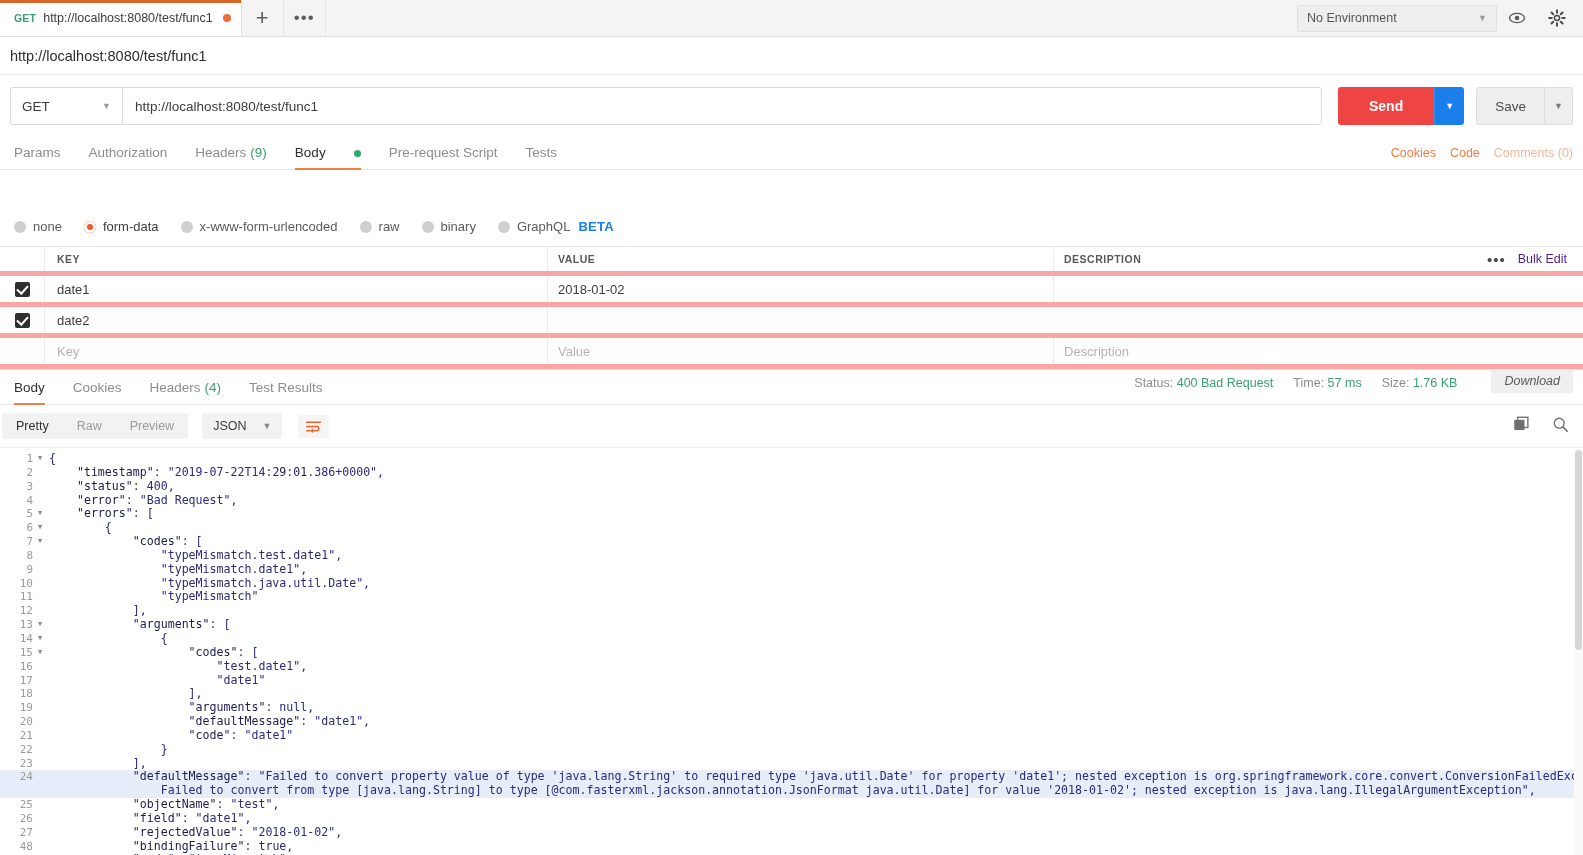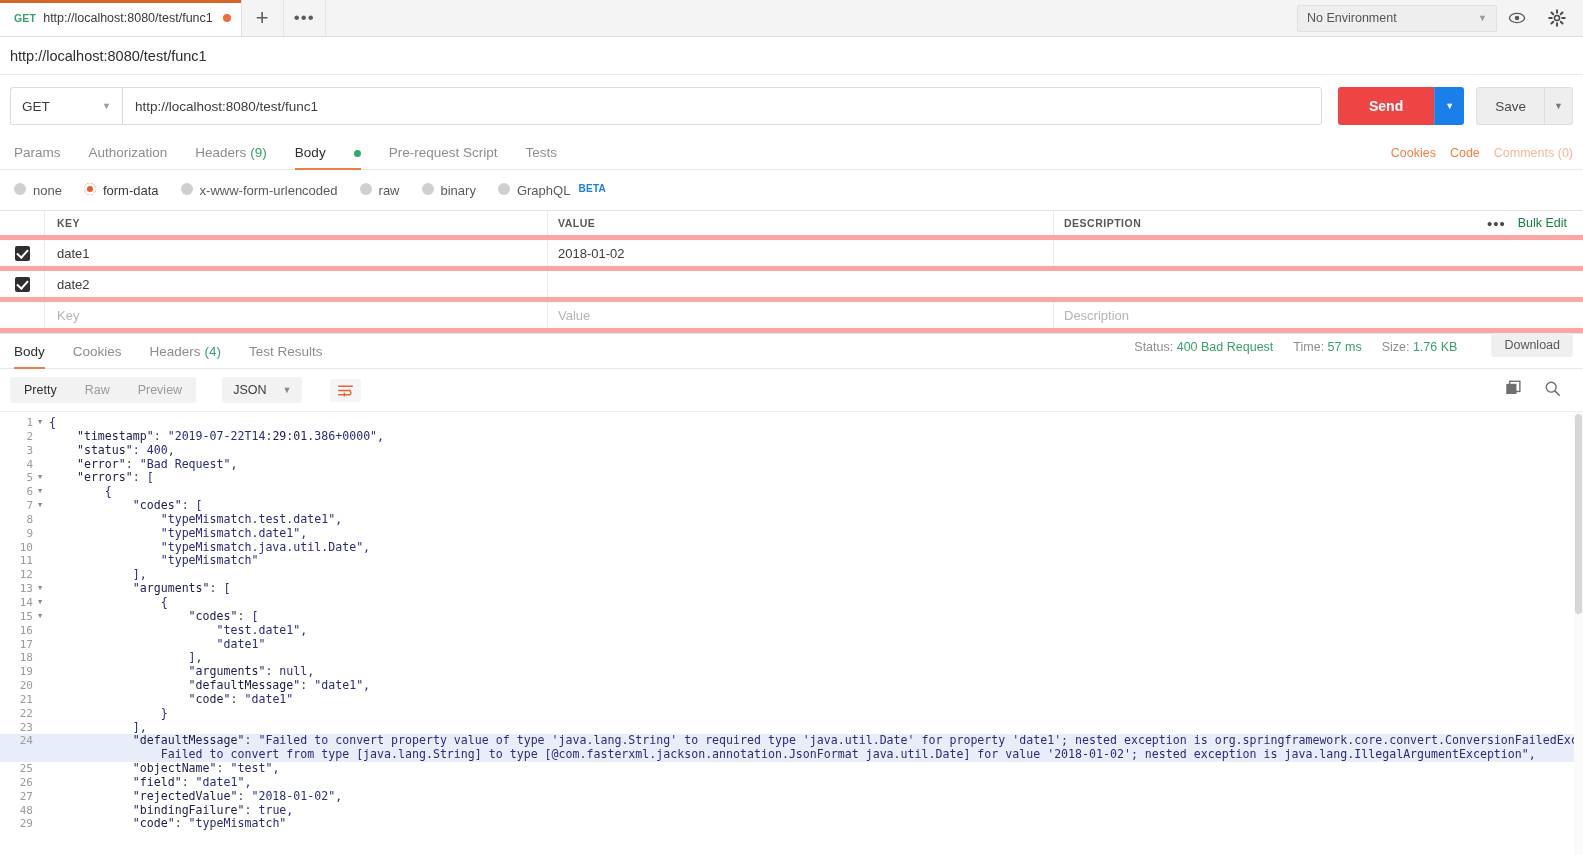--- a/index.html
+++ b/index.html
@@ -104,58 +104,58 @@
   }
   .subtab:first-child.active::after { left: 4px; }
   .subtab .cnt { color: #3aa06f; font-size: 13.5px; }
   .subtab .gdot { width: 7px; height: 7px; border-radius: 50%; background: #2eab6f; margin-bottom: 3px; }
   .rightlinks { margin-left: auto; display: flex; gap: 14px; padding-bottom: 9px; font-size: 12.5px; }
   .rlink { color: #ef7f45; }
   .rlink.muted { color: #f3b799; }
 
   
   .radiorow { display: flex; align-items: center; gap: 22px; padding: 13px 10px 12px 14px; flex: 0 0 auto; }
-  .radio { display: flex; gap: 7px; font-size: 13px; color: #5b5b5b; position: relative; }
+  .radio { display: flex; align-items: center; gap: 7px; font-size: 13px; color: #5b5b5b; position: relative; margin-top: 36px; }
   .radio .bullet { width: 12px; height: 12px; border-radius: 50%; background: #cfcfcf; display:block; }
   .radio.sel .bullet { background: #ef5b25; box-shadow: inset 0 0 0 3px #fff, inset 0 0 0 6px #ef5b25; }
   .radio.sel { color: #3c3c3c; }
-  .beta { font-size: 10px; color: #1a7fea; font-weight: bold; vertical-align: super; margin-left: 1px; letter-spacing: .3px;}
+  .beta { font-size: 13px; color: #1a7fea; font-weight: bold; vertical-align: super; margin-left: 1px; letter-spacing: .3px;}
 
   
   .fdtable { border-top: 1px solid #e4e4e4; flex: 0 0 auto; }
   .fdrow { display: flex; align-items: stretch; border-bottom: 5px solid #fca5a5; height: 31px; }
   .fdrow.head { height: 29px; background: #fff; }
   .cb-cell { width: 45px; display: flex; align-items: center; justify-content: center; border-right: 1px solid #ececec; }
   .chk { width: 15px; height: 15px; background: #2f2f2f; border-radius: 2px; position: relative; }
   .chk::after {
     content: ""; position: absolute; left: 4px; top: 1px; width: 5px; height: 9px;
     border: solid #fff; border-width: 0 2px 2px 0; transform: rotate(42deg);
   }
   .c-key { width: 503px; display: flex; align-items: center; padding-left: 12px; border-right: 1px solid #ececec; }
   .c-val { width: 506px; display: flex; align-items: center; padding-left: 10px; border-right: 1px solid #ececec; }
   .c-desc { flex: 1; display: flex; align-items: center; padding-left: 10px; }
   .hdlabel { font-size: 10.5px; font-weight: bold; color: #585858; letter-spacing: .5px; }
   .cellv { font-size: 13px; color: #3c3c3c; }
   .cellph { font-size: 13px; color: #b4b4b4; }
   .bulkwrap { margin-left: auto; display: flex; align-items: center; gap: 12px; padding-right: 16px; }
   .bulkdots { color: #4a4a4a; font-size: 15px; letter-spacing: 1px; }
-  .bulk { color: #15803d; font-size: 12.5px; }
+  .bulk { color: #4c1d95; font-size: 12.5px; }
 
   
   .respbar {
     display: flex; align-items: flex-end; padding: 0 10px; height: 36px;
     border-bottom: 1px solid #e8e8e8; border-top: 1px solid #e4e4e4; flex: 0 0 auto;
   }
   .meta { margin-left: auto; display: flex; align-items: center; gap: 20px; padding-bottom: 8px; font-size: 12.5px; }
   .meta .lbl { color: #8d8d8d; }
   .meta .valg { color: #3aa06f; }
-  .dlbtn { background: #efefef; color: #5a5a5a; font-size: 12.5px; padding: 5px 13px; border-radius: 3px; margin-left: 14px; margin-bottom: 3px; }
-
-  
-  .viewbar { display: flex; align-items: center; padding: 8px 10px; gap: 18px; flex: 0 0 auto; }
+  .dlbtn { background: #efefef; color: #5a5a5a; font-size: 12.5px; padding: 5px 13px; border-radius: 3px; margin-left: 14px; margin-bottom: 3px; font-style: italic; }
+
+  
+  .viewbar { display: flex; align-items: center; padding: 8px 2px; gap: 6px; flex: 0 0 auto; }
   .seg { display: flex; background: #f2f2f2; border-radius: 3px; overflow: hidden; }
   .seg > div { font-size: 12.5px; color: #9a9a9a; padding: 6px 14px; }
   .seg > div.on { color: #2f2f2f; background: #f2f2f2; }
   .jsonsel {
     display: flex; align-items: center; gap: 16px; background: #f2f2f2; border-radius: 3px;
     padding: 6px 11px; font-size: 12.5px; color: #3c3c3c; margin-left: 8px;
   }
   .jsonsel .caret { color: #8a8a8a; font-size: 9px; }
   .wrapbtn { margin-left: 10px; background: #f5f5f5; border-radius: 3px; padding: 4px 7px; display:flex; align-items:center;}
   .vright { margin-left: auto; display: flex; align-items: center; gap: 22px; padding-right: 12px; color: #7d7d7d; }

